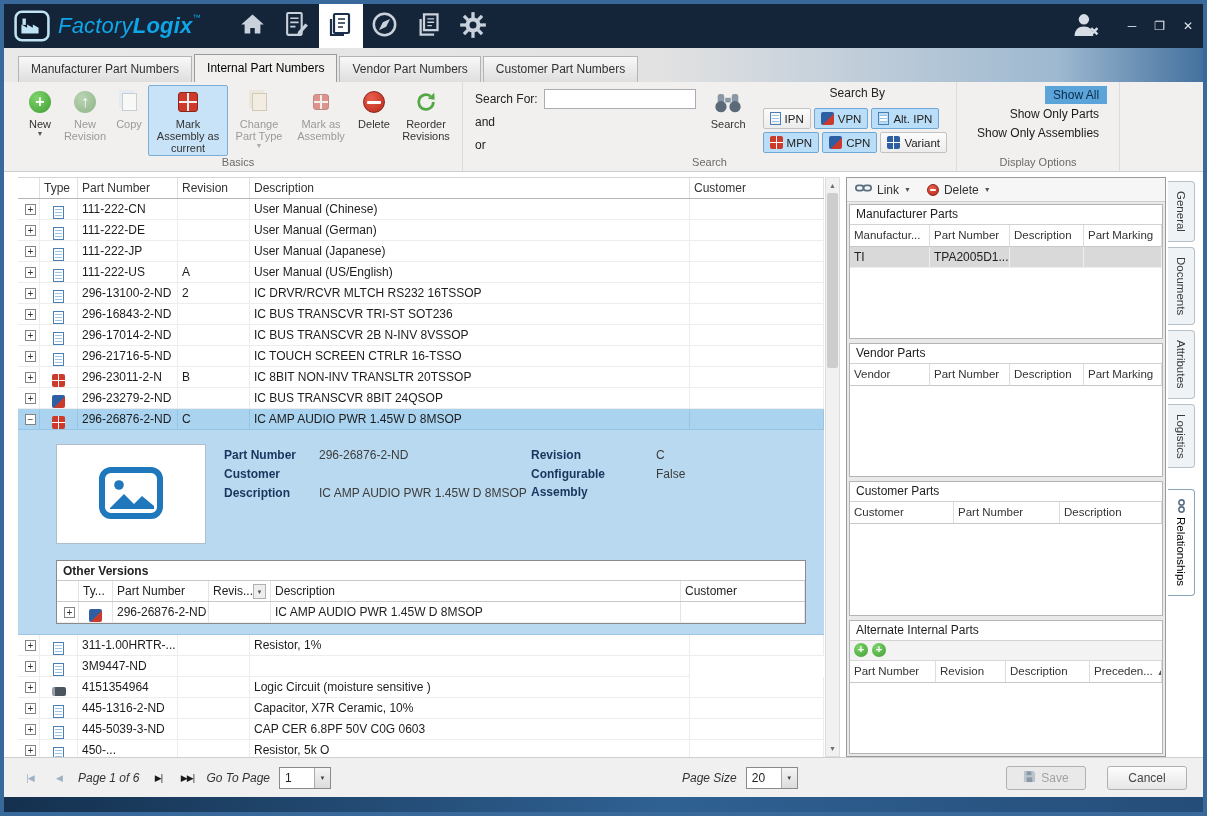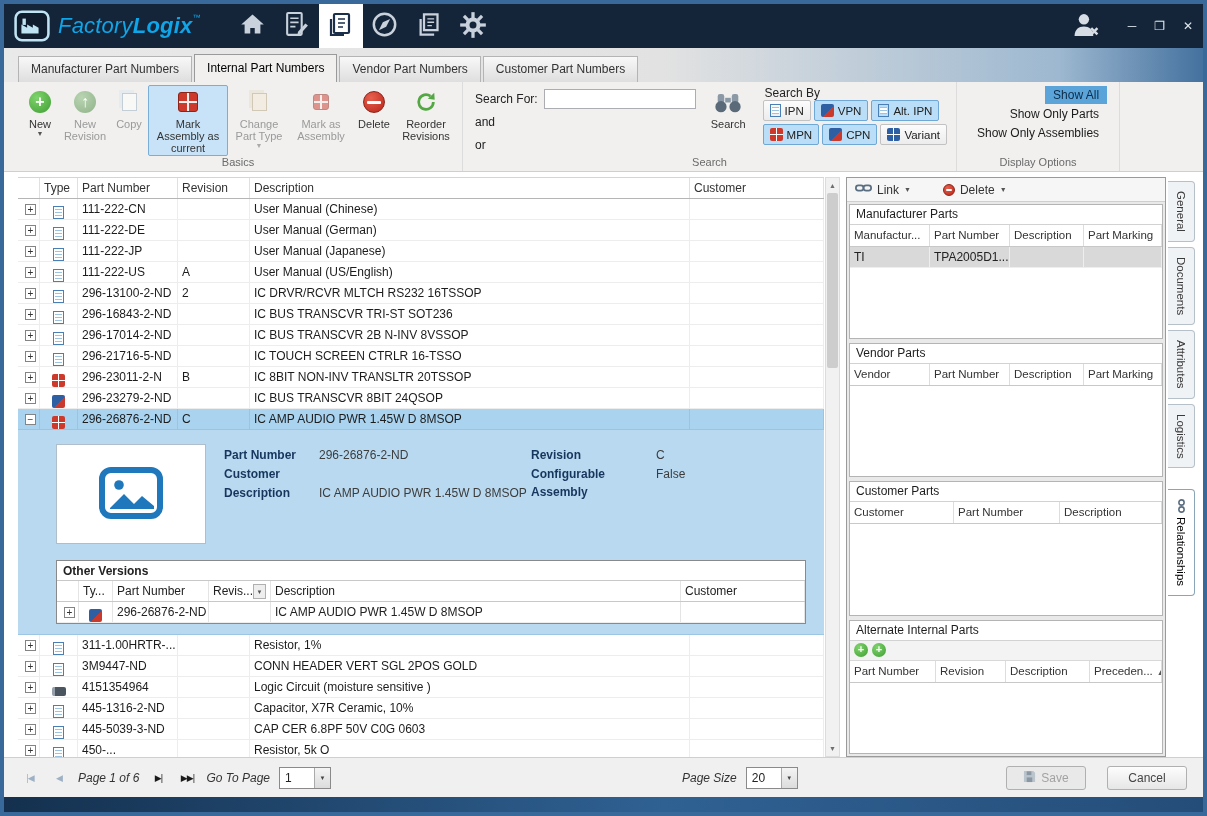--- a/index.html
+++ b/index.html
@@ -52,21 +52,21 @@
 .icon-del { width:22px; height:22px; border-radius:50%; background:radial-gradient(circle at 35% 30%, #e8604f, #b92517); position:relative; border:1px solid #8e2318; }
 .icon-del::after { content:""; position:absolute; left:3px; right:3px; top:9px; height:3px; background:#fff; border-radius:1px; }
 .icon-del.mini { width:12px; height:12px; }
 .icon-del.mini::after { top:4.5px; left:2px; right:2px; height:2px; }
 
 .searchcol { display:flex; flex-direction:column; margin:2px 2px 0 6px; }
 .srowline { height:23px; display:flex; align-items:center; font-size:12px; color:#222; }
 .sinput { width:152px; height:20px; border:1px solid #abadb3; font-size:12px; padding:0 3px; margin-left:6px; background:#fff; }
 .searchbtn { margin:0 8px; }
 .searchby { margin-left:4px; }
-.sbylabel { font-size:12px; color:#222; margin:1px 0 0 2px; }
+.sbylabel { font-size:12px; color:#222; margin:1px 0 8px 2px;text-align:center; }
 .sbyrow { display:flex; margin-bottom:3px; }
 .fbtn { display:inline-flex; align-items:center; gap:4px; height:21px; padding:0 6px; border:1px solid #c2c2c2; background:linear-gradient(#fcfcfc,#ececec); font-size:11.5px; color:#222; margin-right:3px; border-radius:2px; white-space:nowrap; }
 .fbtn.hl { background:#badef7; border-color:#6fa8d4; }
 
 .displaycol { display:flex; flex-direction:column; align-items:flex-end; padding:1px 6px 0 6px; min-width:150px; }
 .dopt { font-size:12px; color:#1b1b1b; padding:2px 8px; margin-bottom:1px; white-space:nowrap; }
 .dopt.hl { background:#5ba4da; color:#0c2a47; }
 
 
 .content { flex:1; display:flex; padding:5px 0 0 14px; overflow:hidden; background:#fff; }
@@ -111,21 +111,21 @@
 .ovrow { height:21px; line-height:20px; border-bottom:1px solid #eee; }
 .ovcell.ctr { text-align:center; padding-top:3px; }
 
 
 .vscroll { width:15px; background:#f1f1f1; border:1px solid #dcdcdc; display:flex; flex-direction:column; margin-left:1px; flex:0 0 auto; }
 .varrow { height:15px; font-size:7px; color:#6e6e6e; text-align:center; line-height:15px; flex:0 0 auto; }
 .vthumb { height:175px; background:#cdcdcd; margin:0 1px; border-radius:2px; flex:0 0 auto; }
 
 
 .rpanel { width:320px; margin-left:6px; border:1px solid #9a9a9a; display:flex; flex-direction:column; background:#e9e9e9; flex:0 0 auto; }
-.rtoolbar { height:24px; background:#f6f6f6; display:flex; align-items:center; padding:0 8px; gap:32px; border-bottom:1px solid #cfcfcf; flex:0 0 auto; }
+.rtoolbar { height:24px; background:#f6f6f6; display:flex; align-items:center; padding:0 8px; gap:16px; border-bottom:1px solid #cfcfcf; flex:0 0 auto; }
 .rtool { display:inline-flex; align-items:center; gap:5px; font-size:12px; color:#333; }
 .rsection { flex:1; display:flex; flex-direction:column; background:#fff; border:1px solid #b4b4b4; margin:2px; overflow:hidden; }
 .sec-title { height:20px; line-height:19px; padding:0 6px; border-bottom:1px solid #d2d2d2; color:#1d1d1d; font-size:12px; flex:0 0 auto; }
 .sec-toolbar { height:20px; background:#f3f3f3; border-bottom:1px solid #d8d8d8; display:flex; align-items:center; gap:4px; padding:0 4px; flex:0 0 auto; }
 .gplus { width:14px; height:14px; border-radius:50%; background:radial-gradient(circle at 35% 30%, #7fd46c, #3f9e33); color:#fff; font-size:11px; font-weight:bold; line-height:13px; text-align:center; }
 .sec-cols, .srow { display:grid; }
 .sec-cols { height:22px; line-height:21px; border-bottom:1px solid #c8c8c8; flex:0 0 auto; }
 .scell { padding:0 4px; border-right:1px solid #ddd; font-size:11.5px; color:#333; overflow:hidden; white-space:nowrap; }
 .sortg { font-size:8px; color:#555; margin-left:4px; }
 .sec-rows { flex:1; background:#fff; overflow:hidden; }
@@ -546,21 +546,20 @@
             <div class="mcell">311-1.00HRTR-...</div>
             <div class="mcell"></div>
             <div class="mcell">Resistor, 1%</div>
             <div class="mcell"></div>
           </div>
           <div class="mrow">
             <div class="mcell"><div class="expbox">+</div></div>
             <div class="mcell ctr"><span class="ticon doc"></span></div>
             <div class="mcell">3M9447-ND</div>
             <div class="mcell"></div>
-            <div class="mcell">CONN HEADER VERT SGL 2POS GOLD</div>
             <div class="mcell"></div>
           </div>
           <div class="mrow">
             <div class="mcell"><div class="expbox">+</div></div>
             <div class="mcell ctr"><span class="ticon chip"></span></div>
             <div class="mcell">4151354964</div>
             <div class="mcell"></div>
             <div class="mcell">Logic Circuit (moisture sensitive )</div>
             <div class="mcell"></div>
           </div>

